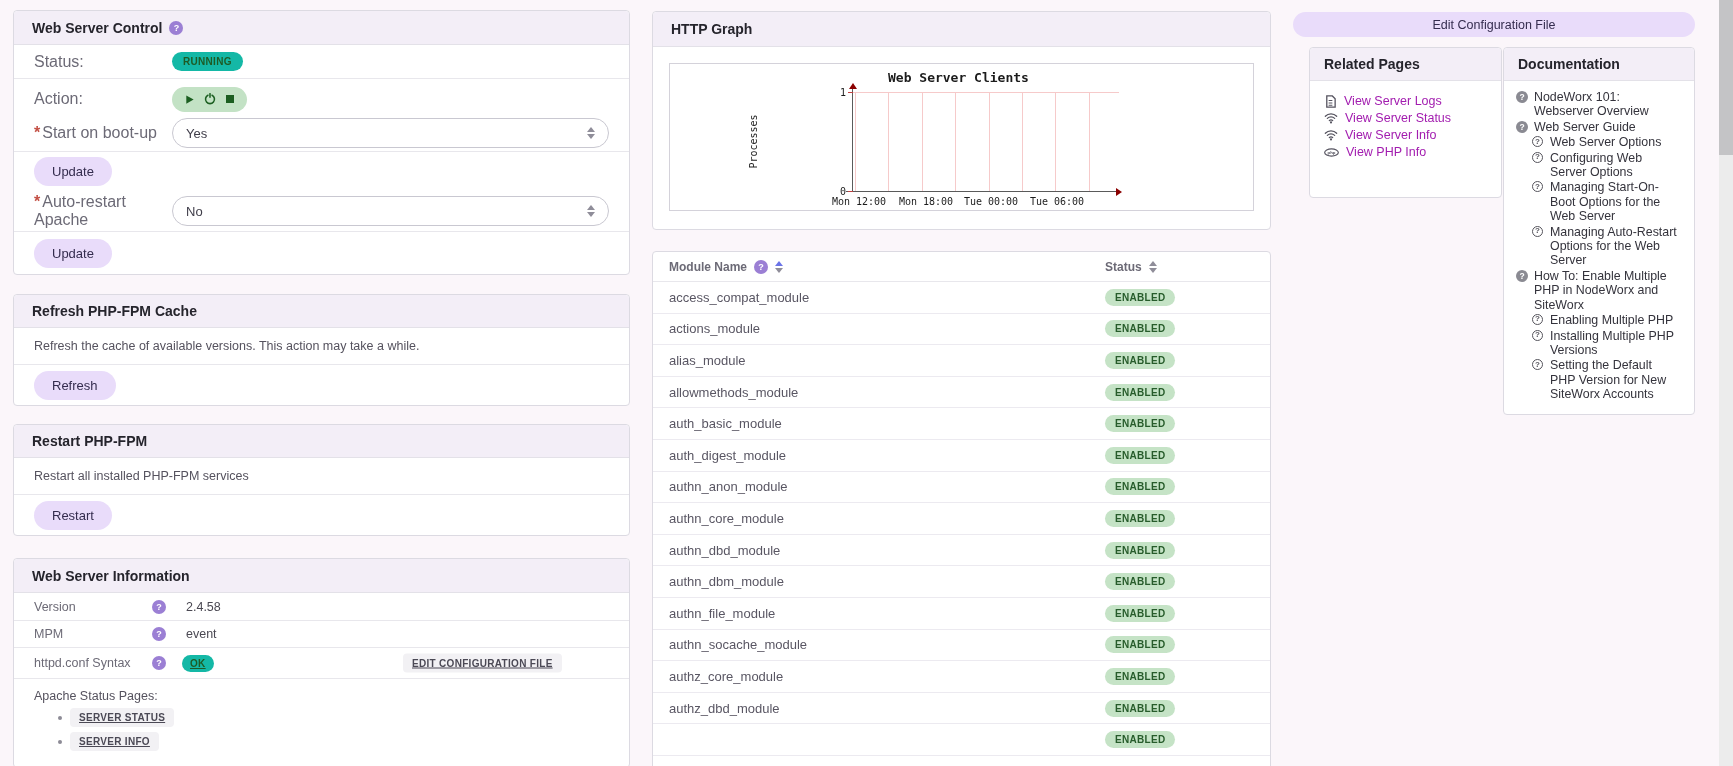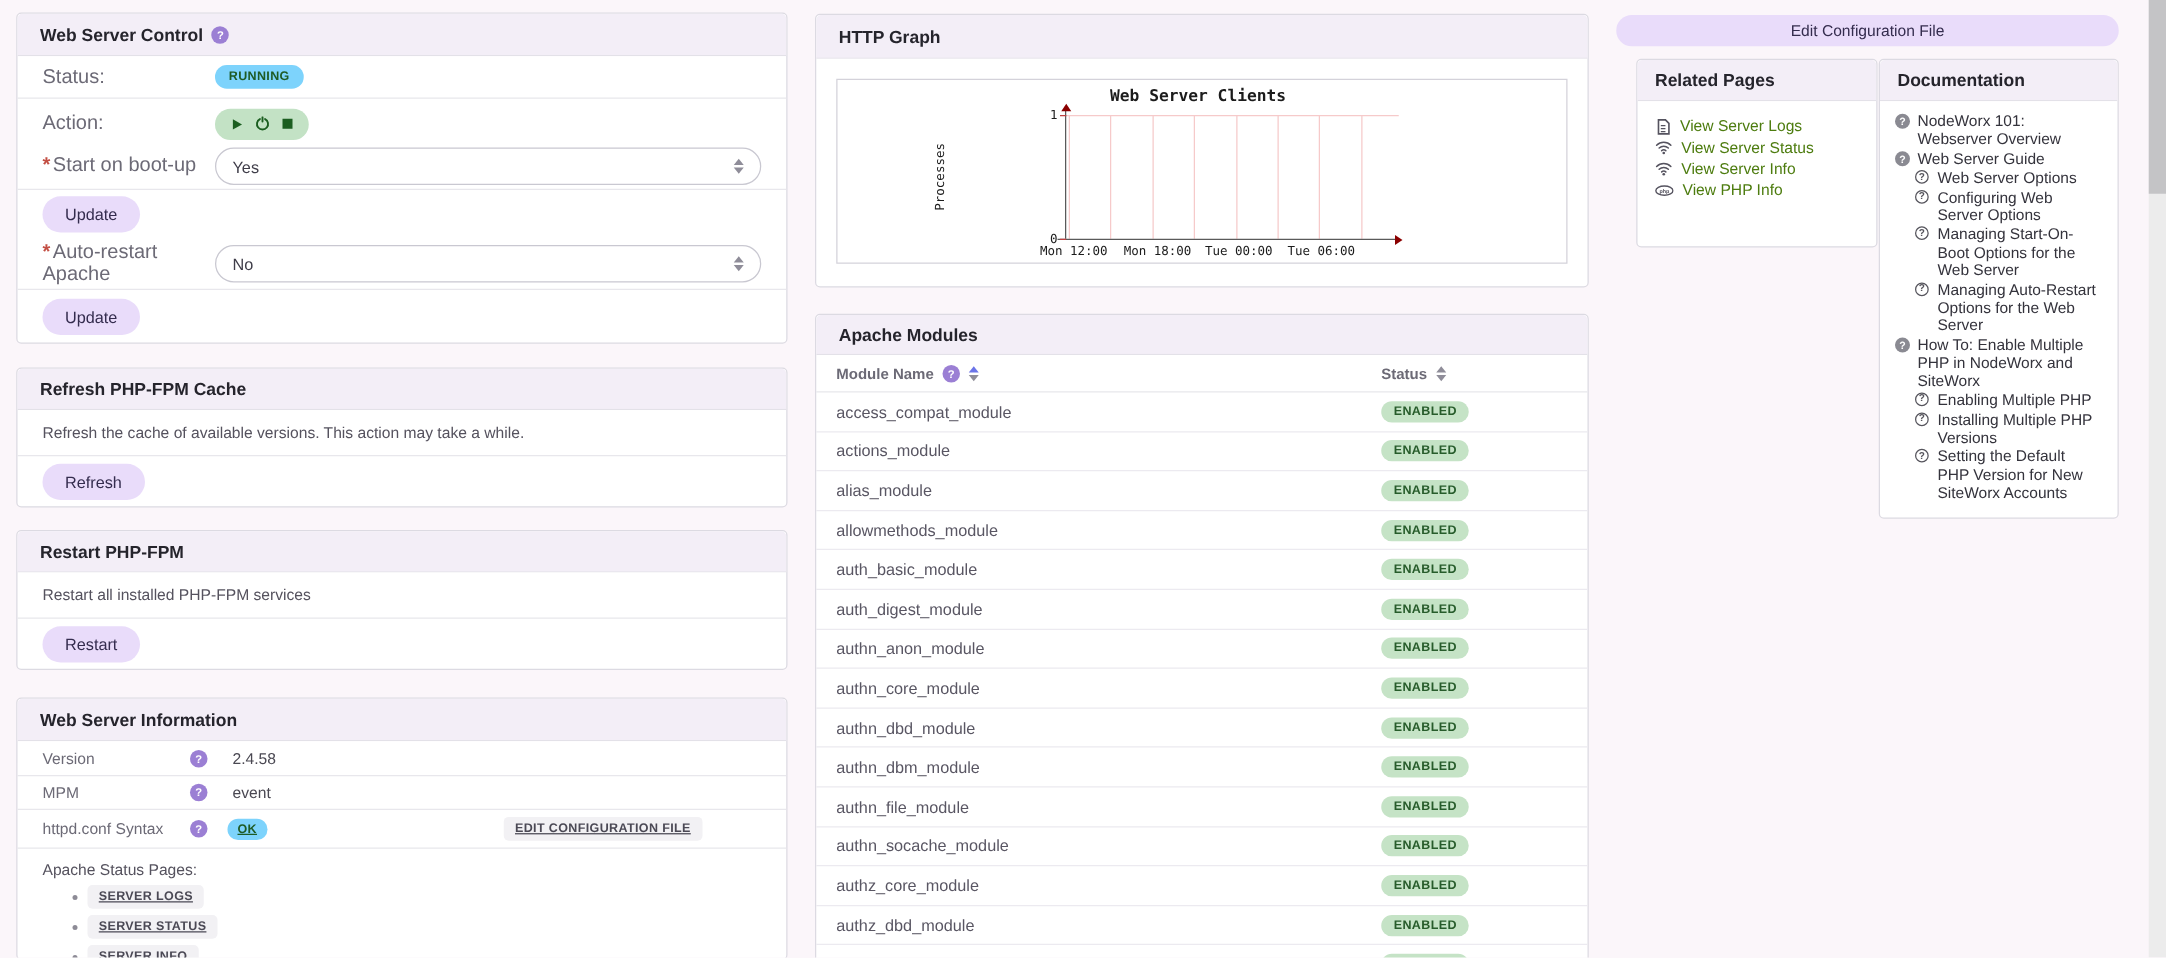--- a/index.html
+++ b/index.html
@@ -21,21 +21,21 @@
     width:14px; height:14px; border-radius:50%; background:#9b7fd4;
     color:#fff; font-size:9px; font-weight:bold;
     display:inline-flex; align-items:center; justify-content:center; flex:0 0 auto;
   }
   .row { position:relative; display:flex; align-items:center; padding:0 20px; }
   .divb { border-bottom:1px solid #e8e7ec; }
   .lbl { font-size:16px; color:#6c6a76; }
   .req { color:#c34f44; font-weight:bold; margin-right:2px; }
   .badge {
     display:inline-flex; align-items:center; justify-content:center;
-    background:#7dd3fc; color:#1e5b25; font-size:10px; font-weight:bold;
+    background:#14b8a6; color:#1e5b25; font-size:10px; font-weight:bold;
     letter-spacing:.3px; border-radius:10px; padding:4px 11px;
   }
   .btn {
     display:inline-flex; align-items:center; justify-content:center;
     background:#e9dcfa; color:#342c4e; font-size:13px;
     border:none; border-radius:15px; padding:7px 18px; cursor:pointer;
   }
   .pill-select {
     flex:1; height:30px; border:1px solid #c9c8d1; border-radius:15px;
     display:flex; align-items:center; justify-content:space-between;
@@ -110,21 +110,21 @@
   .mod-row { height:31.6px; display:flex; align-items:center; padding:0 16px;
     border-bottom:1px solid #eceaf0; }
   .mod-name { width:436px; font-size:13px; color:#595663; }
   .mod-badge { padding:3px 10px; background:#c5e3c6; color:#275c2b; }
   
   #edit-config-btn { width:402px; height:25px; border-radius:13px; font-size:12.5px; padding:0; }
   #p-related { position:absolute; left:16px; top:35px; width:193px; height:151px; }
   #p-doc     { position:absolute; left:210px; top:35px; width:192px; height:368px; }
   #p-related .panel-h, #p-doc .panel-h { height:33px; padding:0 14px; }
   .rl-item { display:flex; align-items:center; gap:7px; margin:3px 0; cursor:pointer; }
-  .rl-item span.t { font-size:12.5px; color:#4d7c0f; }
+  .rl-item span.t { font-size:12.5px; color:#a21caf; }
   #rl-list { padding:10px 14px; }
   #doc-list { padding:9px 12px 0 12px; }
   .doc-item { position:relative; padding-left:18px; margin-bottom:1px;
     font-size:12.4px; line-height:14.4px; color:#34333c; cursor:pointer; }
   .doc-item.l2 { margin-left:16px; width:148px; }
   .doc-item.l1 { width:166px; }
   .doc-ic { position:absolute; left:0; top:1px; }
   .qm-filled { width:12px; height:12px; border-radius:50%; background:#8a8a92; color:#fff;
     font-size:8.5px; font-weight:bold; display:inline-flex; align-items:center; justify-content:center; }
   .qm-outline { width:11px; height:11px; border-radius:50%; border:1px solid #55545c; color:#55545c;
@@ -237,24 +237,20 @@
     </div>
     <div class="row divb irow" style="height:31px">
       <span class="ilbl">httpd.conf Syntax</span>
       <span class="help-ic">?</span>
       <span class="badge okb">OK</span>
       <span class="mini-link" id="edit-conf-link">EDIT CONFIGURATION FILE</span>
     </div>
     <div id="sp-block">
       <div class="desc">Apache Status Pages:</div>
       <div id="sp-list">
-          <div class="sp-item">
-            <span class="sp-bullet"></span>
-            <span class="mini-link">SERVER LOGS</span>
-          </div>
           <div class="sp-item">
             <span class="sp-bullet"></span>
             <span class="mini-link">SERVER STATUS</span>
           </div>
           <div class="sp-item">
             <span class="sp-bullet"></span>
             <span class="mini-link">SERVER INFO</span>
           </div>
         </div>
     </div>
@@ -294,23 +290,20 @@
           <div class="g-xtick gmono" style="left: 256px;">Mon 18:00</div>
           <div class="g-xtick gmono" style="left: 321px;">Tue 00:00</div>
           <div class="g-xtick gmono" style="left: 387px;">Tue 06:00</div>
         </div>
     <div class="g-rtick" style="left: 178px; top: 28px; width: 5px; height: 1px;"></div>
         <div class="g-rtick" style="left: 178px; top: 127px; width: 5px; height: 1px;"></div>
       </div>
   </div>
 
   <div class="panel" id="p-modules">
-    <div class="panel-h">
-      <span>Apache Modules</span>
-    </div>
     <div id="mod-thead">
       <span class="th-name">
         <span>Module Name</span>
         <span class="help-ic">?</span>
         <span class="stepper">
             <span class="tri-u act"></span>
             <span class="tri-d"></span>
           </span>
       </span>
       <span class="th-status">

